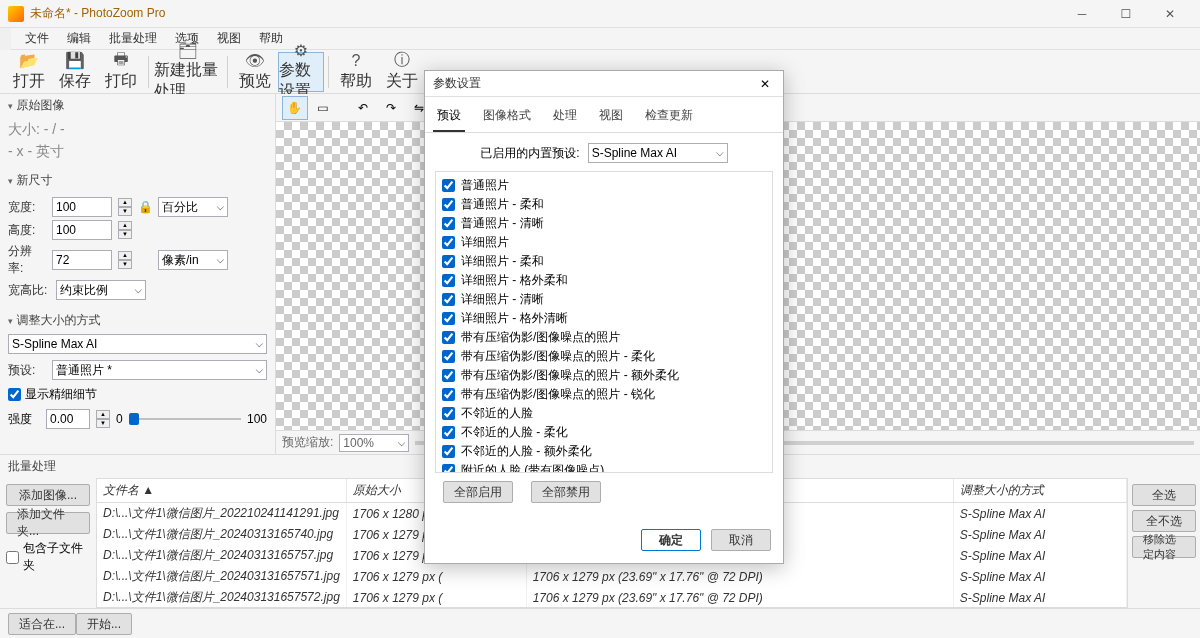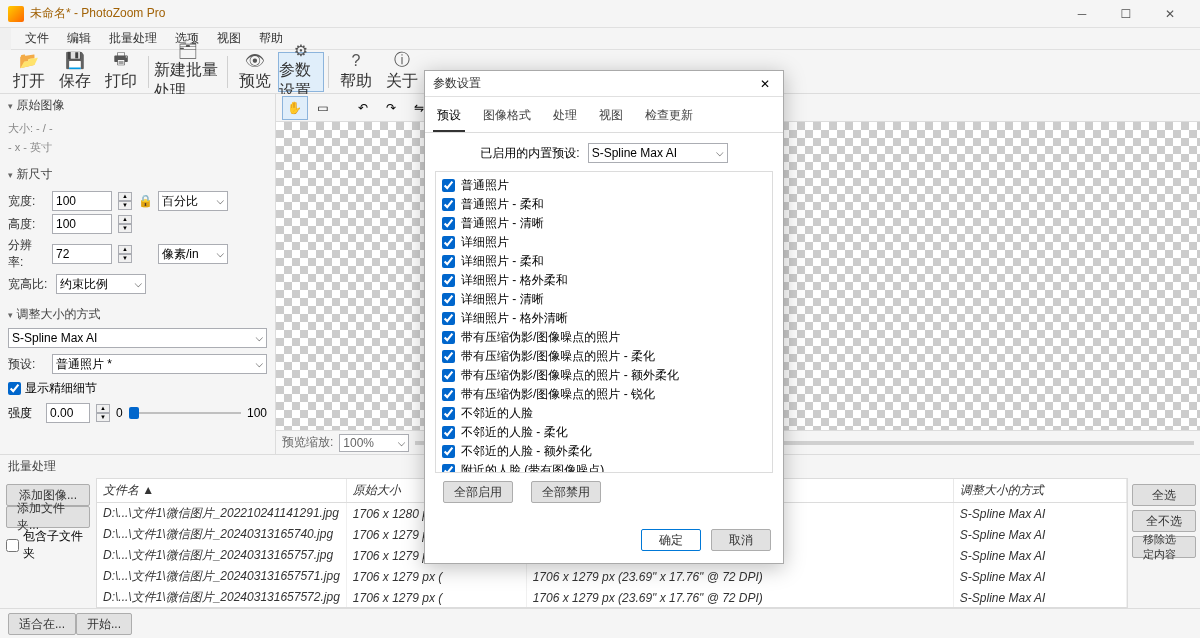--- a/index.html
+++ b/index.html
@@ -21,21 +21,21 @@
 .tool-btn .lbl { font-size: 16px; color: #333; }
 .tool-sep { width: 1px; height: 32px; background: #d0d0d0; margin: 0 4px; }
 .tool-big { width: 70px; }
 
 .main { display: flex; height: 360px; }
 .left-panel { width: 276px; background: #f5f5f5; border-right: 1px solid #dcdcdc; overflow-y: auto; }
 .panel-head { display: flex; align-items: center; padding: 3px 8px; color: #444; font-size: 12px; }
 .panel-head::before { content: "▸"; margin-right: 4px; font-size: 9px; color: #666; }
 .panel-head.open::before { content: "▾"; }
 .panel-body { padding: 2px 8px 6px 8px; }
-.info-line { color: #888; font-size: 11px; padding: 2px 0; }
+.info-line { color: #888; font-size: 14px; padding: 2px 0; }
 .form-row { display: flex; align-items: center; gap: 6px; margin: 3px 0; }
 .form-row label { width: 38px; color: #333; }
 .num-input { width: 60px; height: 20px; border: 1px solid #abadb3; background: #fff; padding: 0 3px; }
 .spinner { width: 14px; display: flex; flex-direction: column; }
 .spinner div { height: 9px; border: 1px solid #abadb3; background: #f0f0f0; font-size: 6px; text-align: center; line-height: 7px; }
 .lock { width: 14px; height: 14px; color: #666; }
 .combo { height: 20px; border: 1px solid #abadb3; background: #fff; padding: 0 3px; display: flex; align-items: center; justify-content: space-between; }
 .combo::after { content: "⌵"; color: #555; font-size: 10px; }
 .slider-row { display: flex; align-items: center; gap: 6px; margin: 6px 0; }
 .slider-track { flex: 1; height: 20px; position: relative; }
@@ -50,23 +50,23 @@
 .ptool.sel { background: #e0eefa; border: 1px solid #8cb4dc; }
 .checker { flex: 1; background-image: linear-gradient(45deg,#ccc 25%,transparent 25%),linear-gradient(-45deg,#ccc 25%,transparent 25%),linear-gradient(45deg,transparent 75%,#ccc 75%),linear-gradient(-45deg,transparent 75%,#ccc 75%); background-size: 16px 16px; background-position: 0 0,0 8px,8px -8px,-8px 0; background-color: #fff; }
 .canvas-split { display: flex; flex: 1; gap: 6px; padding: 0; }
 .canvas-split .checker { flex: 1; }
 .zoom-bar { height: 24px; display: flex; align-items: center; padding: 0 6px; gap: 6px; background: #f5f5f5; border-top: 1px solid #dcdcdc; font-size: 11px; color: #666; }
 .zoom-bar .combo { width: 70px; height: 18px; }
 
 .batch-section { border-top: 1px solid #dcdcdc; background: #f5f5f5; }
 .batch-head { padding: 3px 8px; color: #444; }
 .batch-body { display: flex; height: 130px; }
-.batch-left { width: 96px; padding: 6px; display: flex; flex-direction: column; }
+.batch-left { width: 96px; padding: 6px; display: flex; flex-direction: column; gap: 6px; }
 .btn { height: 22px; border: 1px solid #adadad; background: #e1e1e1; padding: 0 10px; display: inline-flex; align-items: center; justify-content: center; color: #333; border-radius: 2px; }
-.btn.primary { border-color: #0078d7; background: #fff; }
+.btn.primary { border-color: #0078d7; background: #fff; font-weight: bold; }
 .table-wrap { flex: 1; border: 1px solid #dcdcdc; background: #fff; overflow: hidden; }
 table { width: 100%; border-collapse: collapse; font-style: italic; }
 th { background: #fff; text-align: left; padding: 3px 6px; border-right: 1px solid #e8e8e8; border-bottom: 1px solid #dcdcdc; font-weight: normal; color: #333; }
 td { padding: 2px 6px; border-right: 1px solid #f0f0f0; color: #333; white-space: nowrap; }
 .batch-right { width: 72px; padding: 6px 4px; display: flex; flex-direction: column; gap: 4px; }
 
 .bottom-bar { display: flex; padding: 4px 8px; background: #f5f5f5; border-top: 1px solid #dcdcdc; }
 
 
 .dialog { position: absolute; left: 424px; top: 70px; width: 360px; height: 494px; background: #fff; border: 1px solid #aaa; box-shadow: 0 4px 20px rgba(0,0,0,0.25); display: flex; flex-direction: column; }

